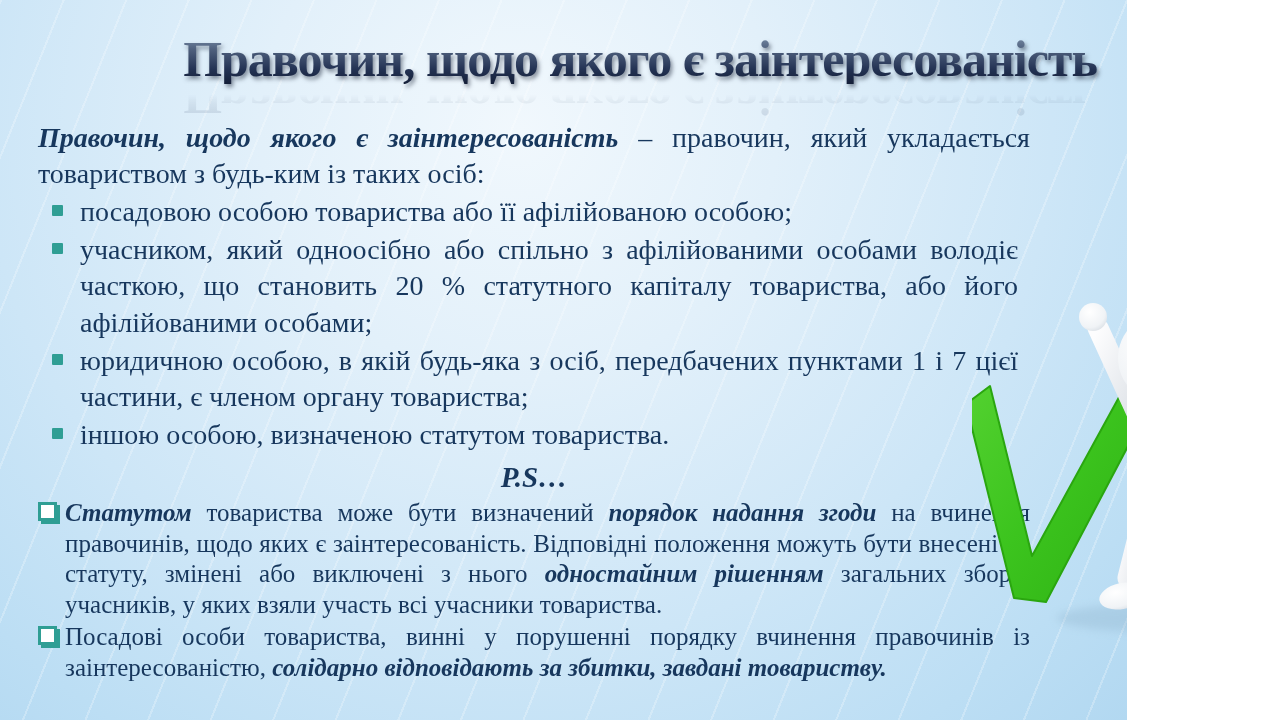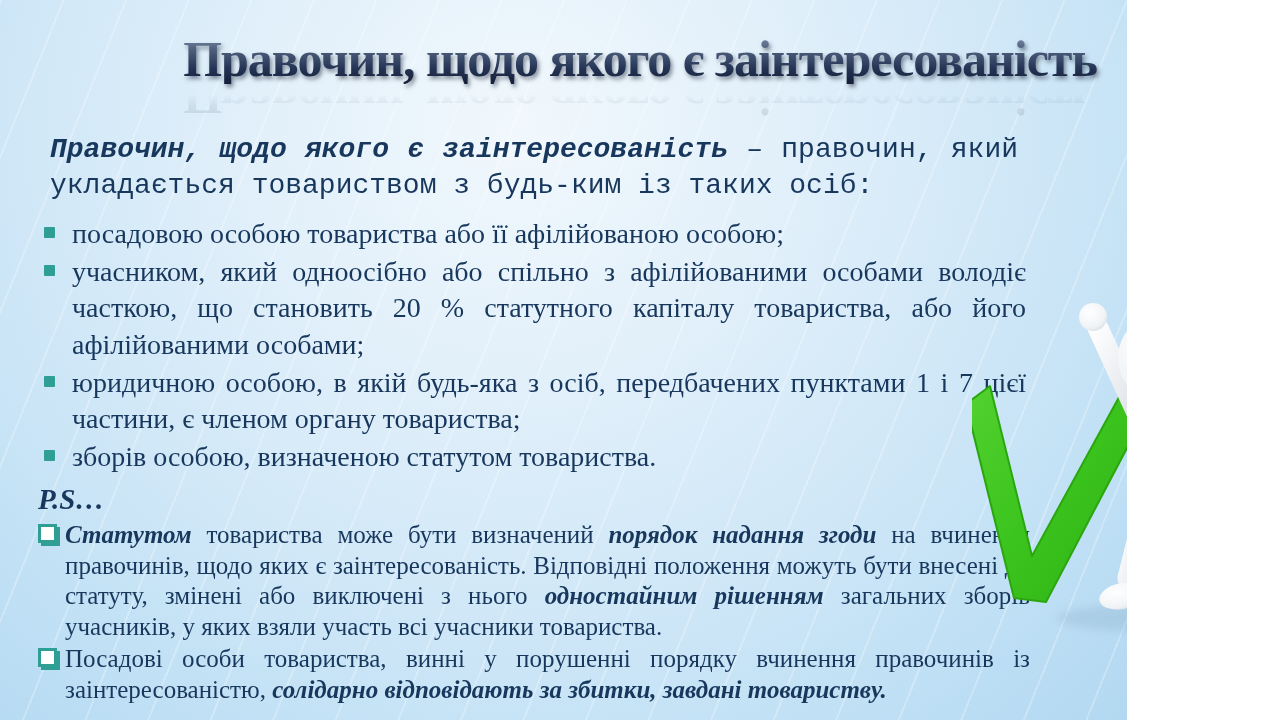--- a/index.html
+++ b/index.html
@@ -47,38 +47,38 @@
   }
 
   
   .content{
     position:absolute;left:38px;top:120px;width:992px;
     color:#17375d;
     font-size:28px;line-height:1.29;
     text-align:justify;
   }
   .bi{font-weight:bold;font-style:italic;}
-  .intro{margin:12px;font-family:Liberation Mono, monospace;}
+  .intro{margin:0;}
   ul.bullets{list-style:none;margin:0;padding:0;}
   ul.bullets li{
     position:relative;
     padding-left:30px;
-    margin:2px 4px;
+    margin:2px 12px;
   }
   .sq-bullet{
     position:absolute;left:2px;top:11px;
     width:11px;height:11px;
     background:#2f9e94;
     border-radius:1px;
   }
   .ps-label{
     margin:6px 0 0 0;
     font-weight:bold;font-style:italic;
     font-size:29px;
-    text-align:left;
+    text-align:center;
   }
   .ps-item{
     position:relative;
     padding-left:27px;
     font-size:25px;line-height:1.22;
     margin:2px 0 0 0;
   }
   .cb-bullet{
     position:absolute;left:0;top:4px;
     width:13px;height:13px;
@@ -102,21 +102,21 @@
     <span class="title">Правочин, щодо якого є заінтересованість</span>
     <span class="title-reflect">Правочин, щодо якого є заінтересованість</span>
   </div>
 
   <div class="content">
     <p class="intro"><span class="bi">Правочин, щодо якого є заінтересованість</span><span> – правочин, який укладається товариством з будь-ким із таких осіб:</span></p>
     <ul class="bullets">
         <li><span class="sq-bullet"></span><span>посадовою особою товариства або її афілійованою особою;</span></li>
         <li><span class="sq-bullet"></span><span>учасником, який одноосібно або спільно з афілійованими особами володіє часткою, що становить 20 % статутного капіталу товариства, або його афілійованими особами;</span></li>
         <li><span class="sq-bullet"></span><span>юридичною особою, в якій будь-яка з осіб, передбачених пунктами 1 і 7 цієї частини, є членом органу товариства;</span></li>
-        <li><span class="sq-bullet"></span><span>зборів особою, визначеною статутом товариства.</span></li>
+        <li><span class="sq-bullet"></span><span>іншою особою, визначеною статутом товариства.</span></li>
       </ul>
     <p class="ps-label">P.S…</p>
     <div id="ps-list">
         <div class="ps-item"><span class="cb-bullet"></span><span class="bi">Статутом</span><span> товариства може бути визначений </span><span class="bi">порядок надання згоди</span><span> на вчинення правочинів, щодо яких є заінтересованість. Відповідні положення можуть бути внесені до статуту, змінені або виключені з нього </span><span class="bi">одностайним рішенням</span><span> загальних зборів учасників, у яких взяли участь всі учасники товариства.</span></div>
         <div class="ps-item"><span class="cb-bullet"></span><span>Посадові особи товариства, винні у порушенні порядку вчинення правочинів із заінтересованістю, </span><span class="bi">солідарно відповідають за збитки, завдані товариству.</span></div>
       </div>
   </div>
 
   <div class="figure-wrap">
     <svg viewBox="0 -10 300 412" width="300" height="412">

